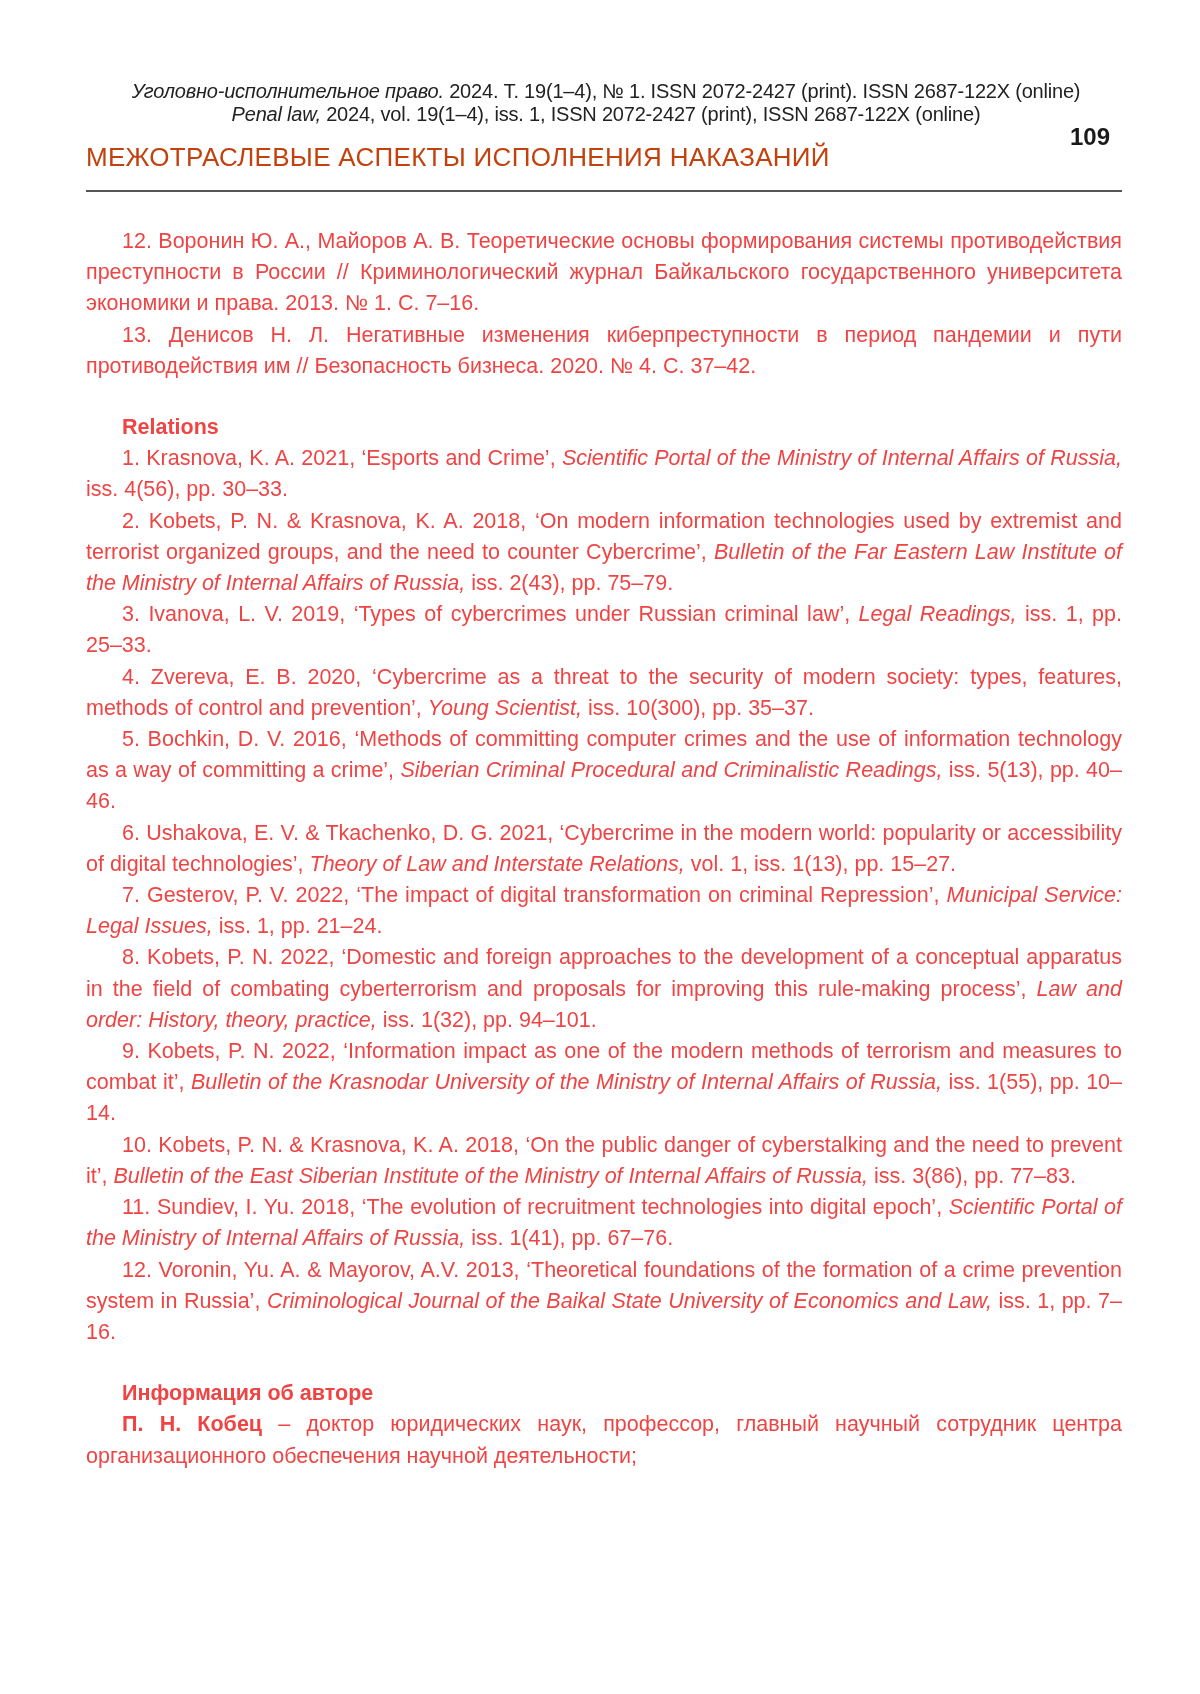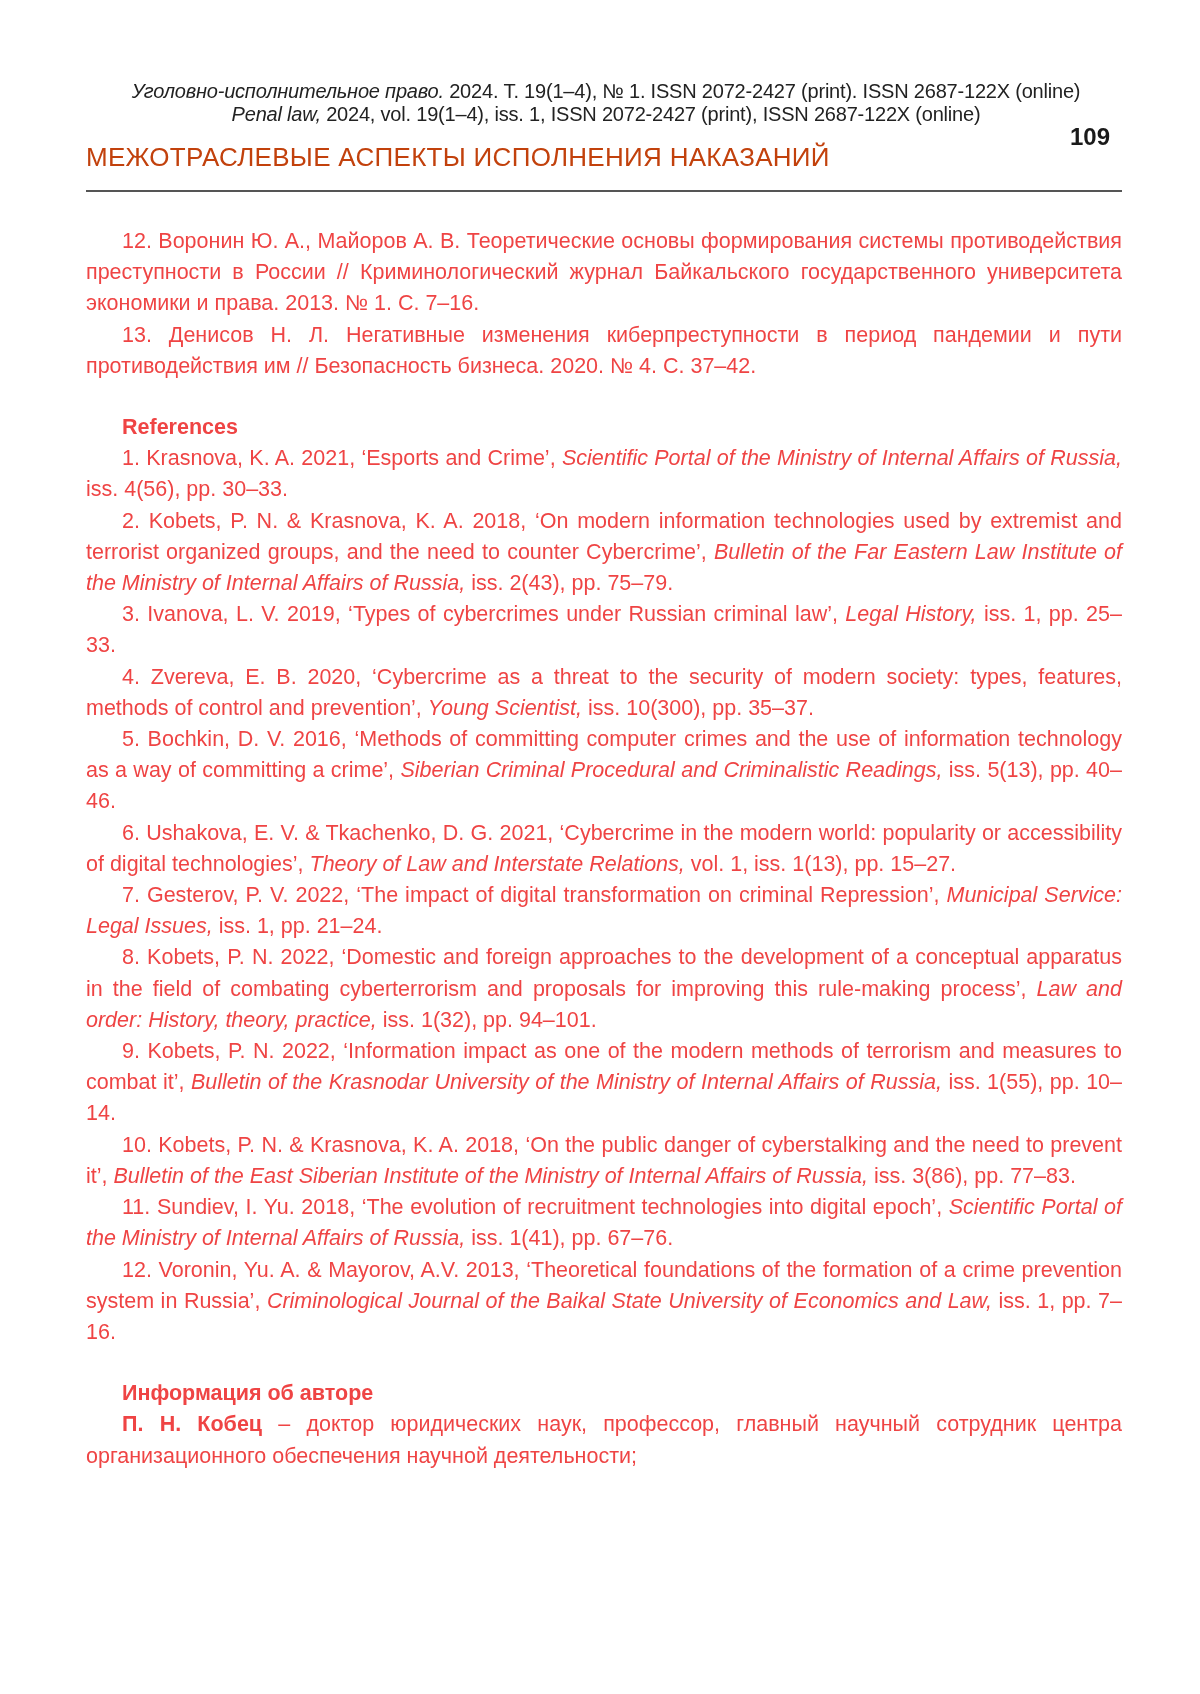--- a/index.html
+++ b/index.html
@@ -27,25 +27,25 @@
   <div class="hline"><i>Penal law,</i><span> 2024, vol. 19(1–4), iss. 1, ISSN  2072-2427 (print), ISSN 2687-122X (online)</span></div>
 </div>
 <div class="page-num">109</div>
 <div class="section-title">МЕЖОТРАСЛЕВЫЕ АСПЕКТЫ ИСПОЛНЕНИЯ НАКАЗАНИЙ</div>
 <div class="rule"></div>
 
 <div class="body">
   <p>12. Воронин Ю. А., Майоров А. В. Теоретические основы формирования системы противодействия преступности в России // Криминологический журнал Байкальского государственного университета экономики и права. 2013. № 1. С. 7–16.</p>
   <p>13. Денисов Н. Л. Негативные изменения киберпреступности в период пандемии и пути противодействия им // Безопасность бизнеса. 2020. № 4. С. 37–42.</p>
   <div class="gap"></div>
-  <div class="heading">References</div>
+  <div class="heading">Relations</div>
   <div id="ref-list">
       <p><span>1. Krasnova, K. A. 2021, ‘Esports and Crime’, </span><i>Scientific Portal of the Ministry of Internal Affairs of Russia,</i><span> iss. 4(56), pp. 30–33.</span></p>
       <p><span>2. Kobets, P. N. &amp; Krasnova, K. A. 2018, ‘On modern information technologies used by extremist and terrorist organized groups, and the need to counter Cybercrime’, </span><i>Bulletin of the Far Eastern Law Institute of the Ministry of Internal Affairs of Russia,</i><span> iss. 2(43), pp. 75–79.</span></p>
-      <p><span>3. Ivanova, L. V. 2019, ‘Types of cybercrimes under Russian criminal law’, </span><i>Legal History,</i><span> iss. 1, pp. 25–33.</span></p>
+      <p><span>3. Ivanova, L. V. 2019, ‘Types of cybercrimes under Russian criminal law’, </span><i>Legal Readings,</i><span> iss. 1, pp. 25–33.</span></p>
       <p><span>4. Zvereva, E. B. 2020, ‘Cybercrime as a threat to the security of modern society: types, features, methods of control and prevention’, </span><i>Young Scientist,</i><span> iss. 10(300), pp. 35–37.</span></p>
       <p><span>5. Bochkin, D. V. 2016, ‘Methods of committing computer crimes and the use of information technology as a way of committing a crime’, </span><i>Siberian Criminal Procedural and Criminalistic Readings,</i><span> iss. 5(13), pp. 40–46.</span></p>
       <p><span>6. Ushakova, E. V. &amp; Tkachenko, D. G. 2021, ‘Cybercrime in the modern world: popularity or accessibility of digital technologies’, </span><i>Theory of Law and Interstate Relations,</i><span> vol. 1, iss. 1(13), pp. 15–27.</span></p>
       <p><span>7. Gesterov, P. V. 2022, ‘The impact of digital transformation on criminal Repression’, </span><i>Municipal Service: Legal Issues,</i><span> iss. 1, pp. 21–24.</span></p>
       <p><span>8. Kobets, P. N. 2022, ‘Domestic and foreign approaches to the development of a conceptual apparatus in the field of combating cyberterrorism and proposals for improving this rule-making process’, </span><i>Law and order: History, theory, practice,</i><span> iss. 1(32), pp. 94–101.</span></p>
       <p><span>9. Kobets, P. N. 2022, ‘Information impact as one of the modern methods of terrorism and measures to combat it’, </span><i>Bulletin of the Krasnodar University of the Ministry of Internal Affairs of Russia,</i><span> iss. 1(55), pp. 10–14.</span></p>
       <p><span>10. Kobets, P. N. &amp; Krasnova, K. A. 2018, ‘On the public danger of cyberstalking and the need to prevent it’, </span><i>Bulletin of the East Siberian Institute of the Ministry of Internal Affairs of Russia,</i><span> iss. 3(86), pp. 77–83.</span></p>
       <p><span>11. Sundiev, I. Yu. 2018, ‘The evolution of recruitment technologies into digital epoch’, </span><i>Scientific Portal of the Ministry of Internal Affairs of Russia,</i><span> iss. 1(41), pp. 67–76.</span></p>
       <p><span>12. Voronin, Yu. A. &amp; Mayorov, A.V. 2013, ‘Theoretical foundations of the formation of a crime prevention system in Russia’, </span><i>Criminological Journal of the Baikal State University of Economics and Law,</i><span> iss. 1, pp. 7–16.</span></p>
     </div>

